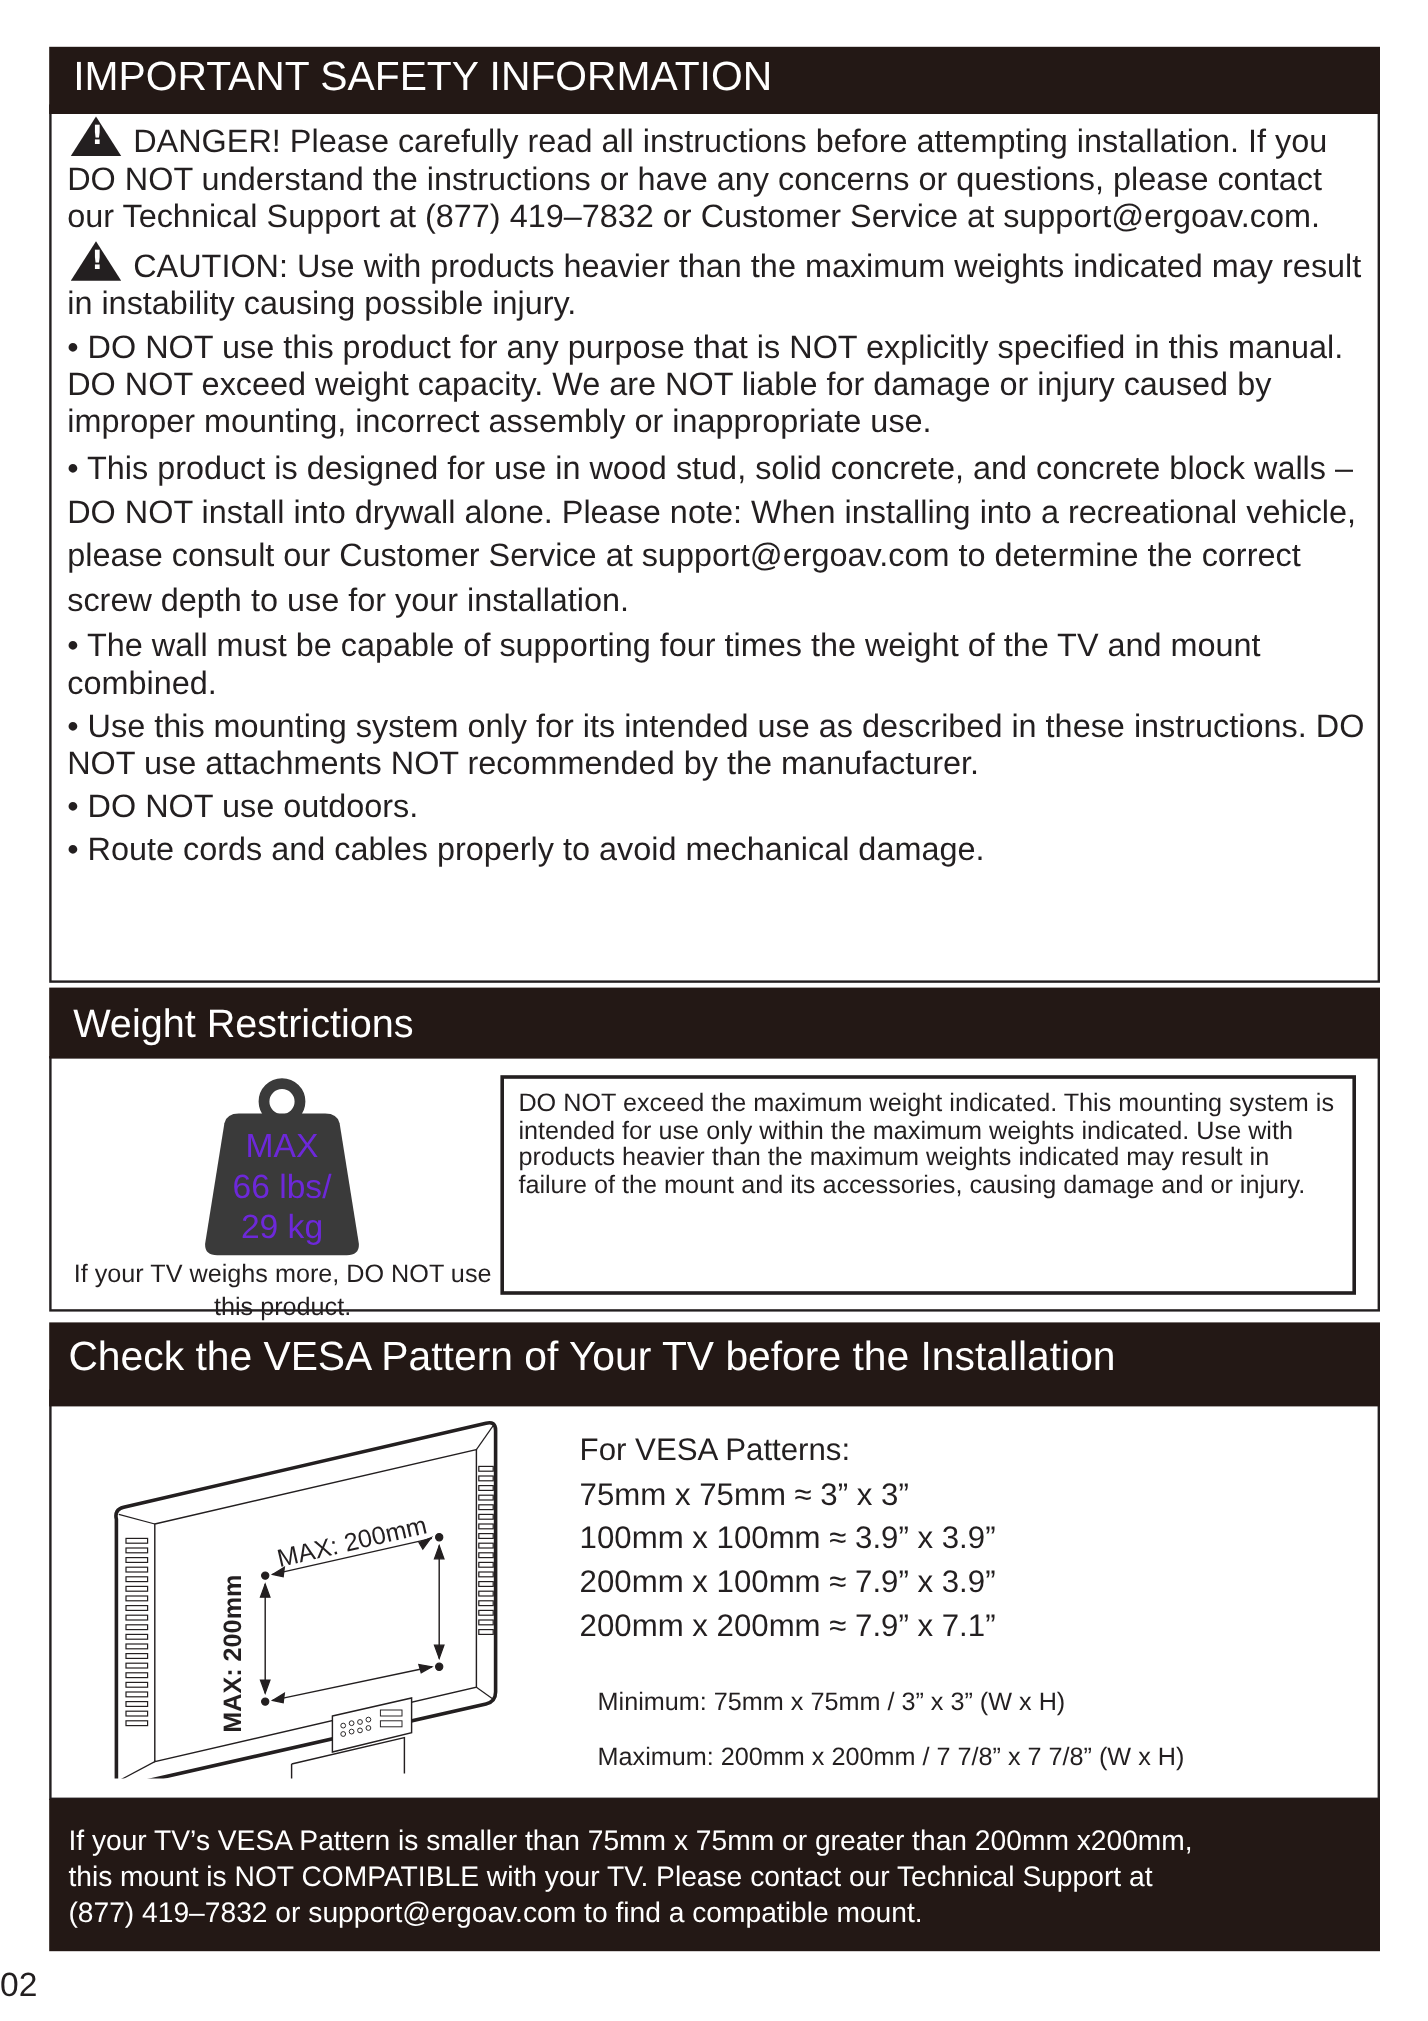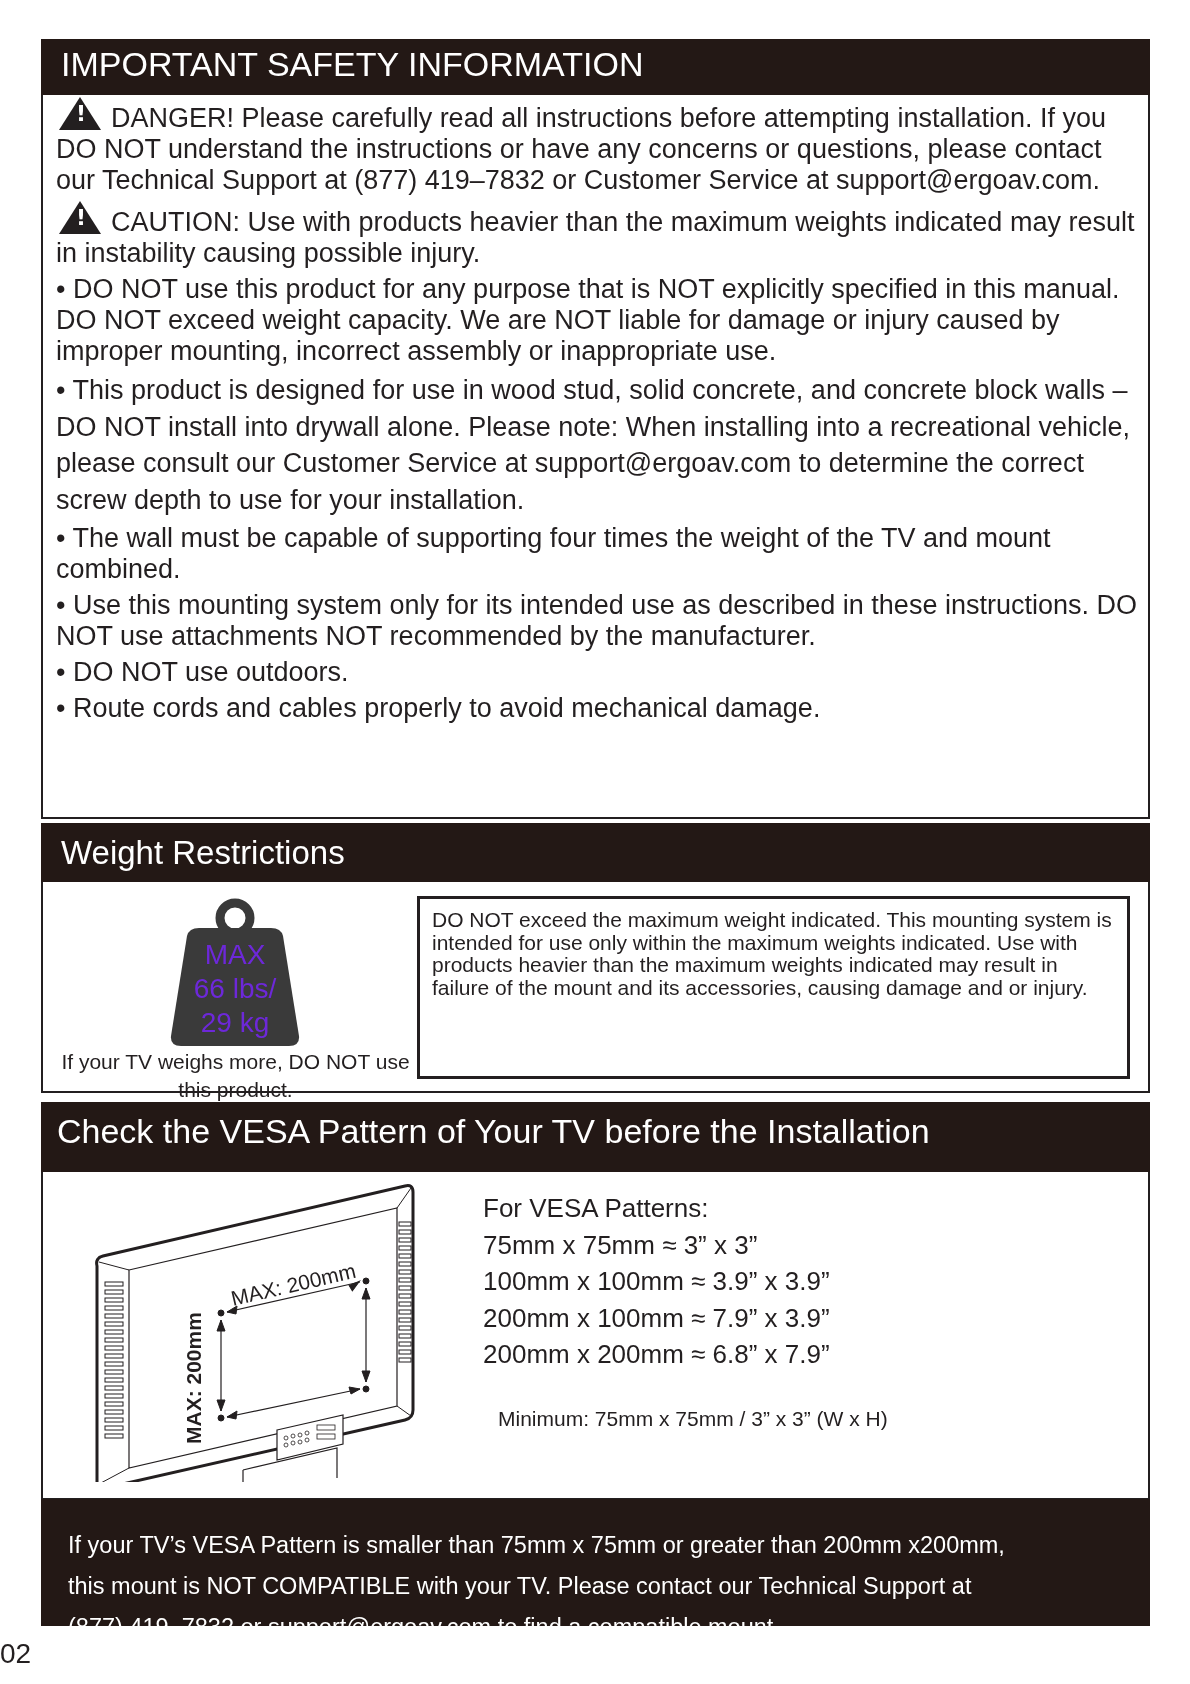--- a/index.html
+++ b/index.html
@@ -25,21 +25,21 @@
   .warn-hdr .tri::after{font-size:20px;top:5px;}
   .warn-body{padding:10px 12px;font-size:21px;line-height:22.5px;}
   #vesa-hdr{top:1102px;height:70px;padding-left:16px;font-size:34px;line-height:58px;}
   #vesa-box{top:1158px;height:342px;}
   .tv{position:absolute;left:38px;top:22px;width:340px;height:300px;}
   .vesa-list{position:absolute;left:440px;top:30px;font-size:26px;line-height:36.5px;}
   .vesa-list p{margin:0;}
   .vesa-minmax{position:absolute;left:443px;top:230px;font-size:21px;line-height:34px;}
   .vesa-minmax p{margin:12px;}
   #footer{position:absolute;left:41px;top:1499px;width:1109px;height:127px;background:#231815;color:#fff;box-sizing:border-box;padding:20px 16px;font-size:23.5px;line-height:30px;}
-  #footer p{margin:11px;}
+  #footer p{margin:0;}
   #page-num{position:absolute;left:0;width:1190px;top:1638px;font-size:28px;line-height:32px;}
 </style>
 </head>
 <body>
 
 <div class="frame" id="safety-box">
   <div class="safety-text">
     <p><span class="tri"></span><span>DANGER!</span><span> Please carefully read all instructions before attempting installation. If you DO NOT understand the instructions or have any concerns or questions, please contact our Technical Support at (877) 419–7832 or Customer Service at support@ergoav.com.</span></p>
     <p class="p-gap"><span class="tri"></span><span>CAUTION:</span><span> Use with products heavier than the maximum weights indicated may result in instability causing possible injury.</span></p>
     <p class="p-gap">• DO NOT use this product for any purpose that is NOT explicitly specified in this manual. DO NOT exceed weight capacity. We are NOT liable for damage or injury caused by improper mounting, incorrect assembly or inappropriate use.</p>
@@ -160,24 +160,25 @@
       <path d="M162 288 L162 318 M162 288 L256 266 L256 296" fill="none" stroke="#231f20" stroke-width="1.2"></path>
       <text x="152" y="124" font-size="21" fill="#231f20" transform="rotate(-13 152 124)">MAX: 200mm</text>
       <text x="120" y="262" font-size="21" fill="#231f20" font-weight="bold" transform="rotate(-90 120 262)">MAX: 200mm</text>
     </svg>
   </div>
   <div class="vesa-list">
     <p>For VESA Patterns:</p>
     <p>75mm x 75mm ≈ 3” x 3”</p>
     <p>100mm x 100mm ≈ 3.9” x 3.9”</p>
     <p>200mm x 100mm ≈ 7.9” x 3.9”</p>
-    <p>200mm x 200mm ≈ 6.8” x 7.9”</p>
+    <p>200mm x 200mm ≈ 7.9” x 7.1”</p>
   </div>
   <div class="vesa-minmax">
     <p>Minimum: 75mm x 75mm / 3” x 3” (W x H)</p>
+    <p>Maximum: 200mm x 200mm / 7 7/8” x  7 7/8” (W x H)</p>
   </div>
 </div>
 <div class="hdr" id="vesa-hdr">Check the VESA Pattern of Your TV before the Installation</div>
 
 <div id="footer">
   <p>If your TV’s VESA Pattern is smaller than 75mm x 75mm or greater than 200mm x200mm,</p>
   <p>this mount is NOT COMPATIBLE with your TV. Please contact our Technical Support at</p>
   <p>(877) 419–7832 or support@ergoav.com to find a compatible mount.</p>
 </div>
 

